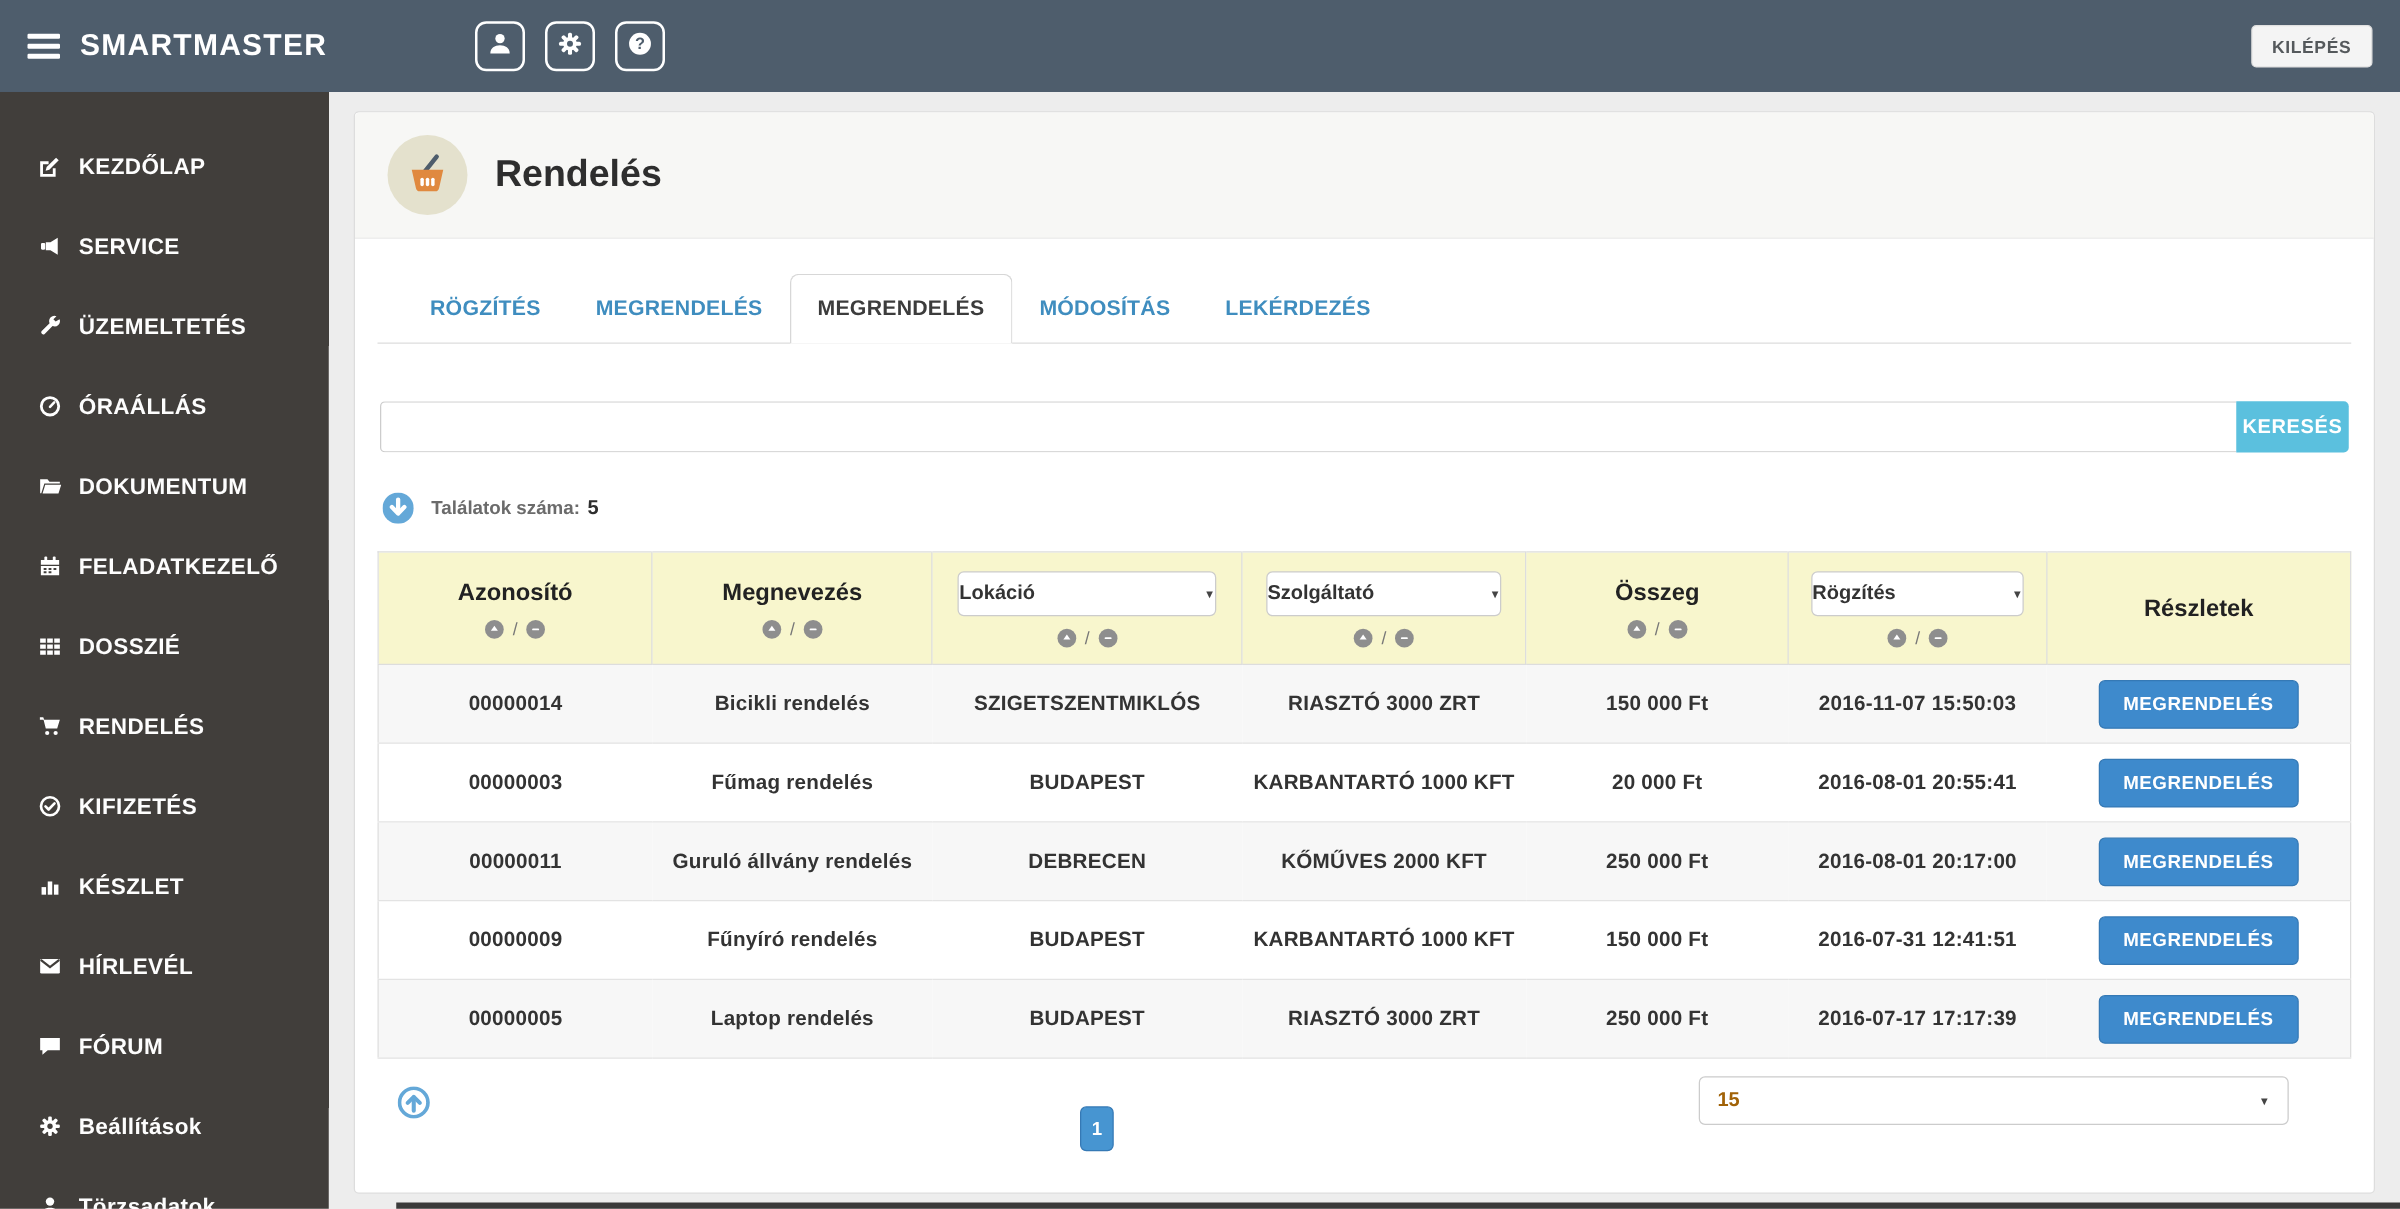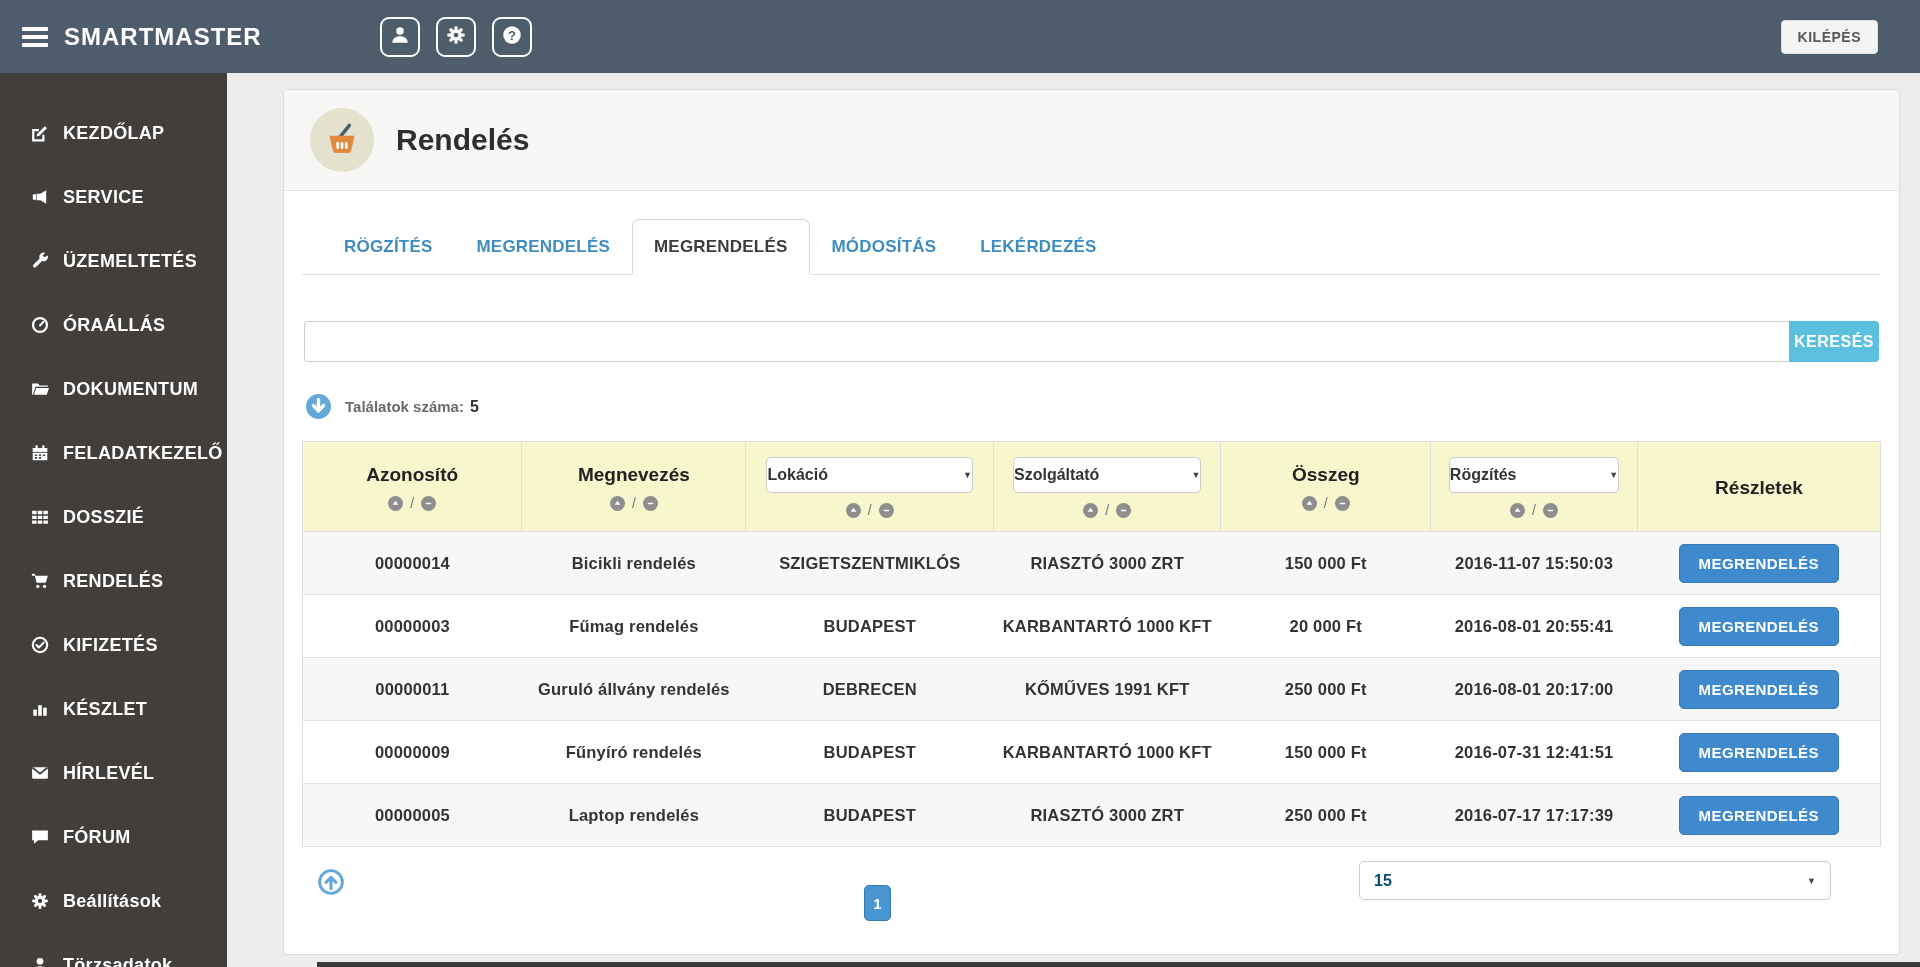--- a/index.html
+++ b/index.html
@@ -11,26 +11,26 @@
     background:#4e5d6c; display:flex; align-items:center; z-index:30; }
   .hamburger { width:26px; height:20px; margin-left:22px; display:flex; flex-direction:column;
     justify-content:space-between; cursor:pointer; }
   .hamburger span { display:block; height:4px; background:#fff; border-radius:1px; }
   .brand { color:#fff; font-size:24px; font-weight:700; letter-spacing:1px; margin-left:16px;
     font-stretch:condensed; }
   .top-icons { display:flex; gap:16px; margin-left:118px; }
   .top-icon-btn { width:40px; height:40px; border:2px solid #fff; border-radius:9px;
     background:transparent; display:flex; align-items:center; justify-content:center; cursor:pointer; }
   .top-icon-btn svg { width:20px; height:20px; fill:#fff; }
-  .logout-btn { margin-left:auto; margin-right:42px; background:#f4f4f4; color:#55595c;
+  .logout-btn { margin-left:auto; margin-right:22px; background:#f4f4f4; color:#55595c;
     border:1px solid #e0e0e0; border-radius:4px; font-weight:700; font-size:14px;
     padding:8px 16px; letter-spacing:.5px; cursor:pointer; font-stretch:condensed; }
 
   
-  .sidebar { position:fixed; top:73px; left:0; width:227px; height:894px;
+  .sidebar { position:fixed; top:73px; left:0; width:263px; height:894px;
     background:#413e3b; padding-top:28px; z-index:20; }
   .side-item { height:64px; display:flex; align-items:center; gap:13px; padding-left:30px;
     color:#fdfdfd; cursor:pointer; }
   .side-item .icn { width:20px; display:flex; justify-content:center; }
   .side-item .icn svg { width:18px; height:18px; fill:#fff; }
   .side-label { font-size:18px; font-weight:700; letter-spacing:.3px; font-stretch:condensed; white-space:nowrap; }
 
   
   .main { position:absolute; top:73px; left:263px; width:1657px; height:894px;
     background:#ededed; padding:16px 20px 0 20px; }
@@ -95,21 +95,21 @@
   
   .bottom-row { position:relative; height:88px; margin-top:14px; }
   .scroll-top { position:absolute; left:16px; top:8px; cursor:pointer; }
   .scroll-top svg { width:26px; height:26px; display:block; }
   .page-btn { position:absolute; left:562px; top:24px; width:27px; height:36px;
     background:#4795d1; border:1px solid #3579b5; border-radius:5px; color:#fff;
     font-size:15px; font-weight:700; cursor:pointer; }
   .pagesize-select { position:absolute; right:50px; top:0; width:472px; height:39px;
     background:#fff; border:1px solid #ccc; border-radius:5px; display:flex; align-items:center;
     justify-content:space-between; padding:0 14px; cursor:pointer; }
-  .pagesize-select .sel-text { font-size:16px; font-weight:700; color:#0c4a6e; font-stretch:condensed; }
+  .pagesize-select .sel-text { font-size:16px; font-weight:700; color:#a16207; font-stretch:condensed; }
 
   .footer-strip { position:fixed; left:317px; right:0; bottom:0; height:5px; background:#3a3a3a; }
 </style>
 </head>
 <body>
 
 <header class="topbar">
   <div class="hamburger">
       <span></span>
       <span></span>
@@ -460,21 +460,21 @@
               <td>BUDAPEST</td>
               <td>KARBANTARTÓ 1000 KFT</td>
               <td>20 000 Ft</td>
               <td>2016-08-01 20:55:41</td>
               <td><button class="action-btn">MEGRENDELÉS</button></td>
             </tr>
             <tr>
               <td>00000011</td>
               <td>Guruló állvány rendelés</td>
               <td>DEBRECEN</td>
-              <td>KŐMŰVES 1991 KFT</td>
+              <td>KŐMŰVES 2000 KFT</td>
               <td>250 000 Ft</td>
               <td>2016-08-01 20:17:00</td>
               <td><button class="action-btn">MEGRENDELÉS</button></td>
             </tr>
             <tr>
               <td>00000009</td>
               <td>Fűnyíró rendelés</td>
               <td>BUDAPEST</td>
               <td>KARBANTARTÓ 1000 KFT</td>
               <td>150 000 Ft</td>

